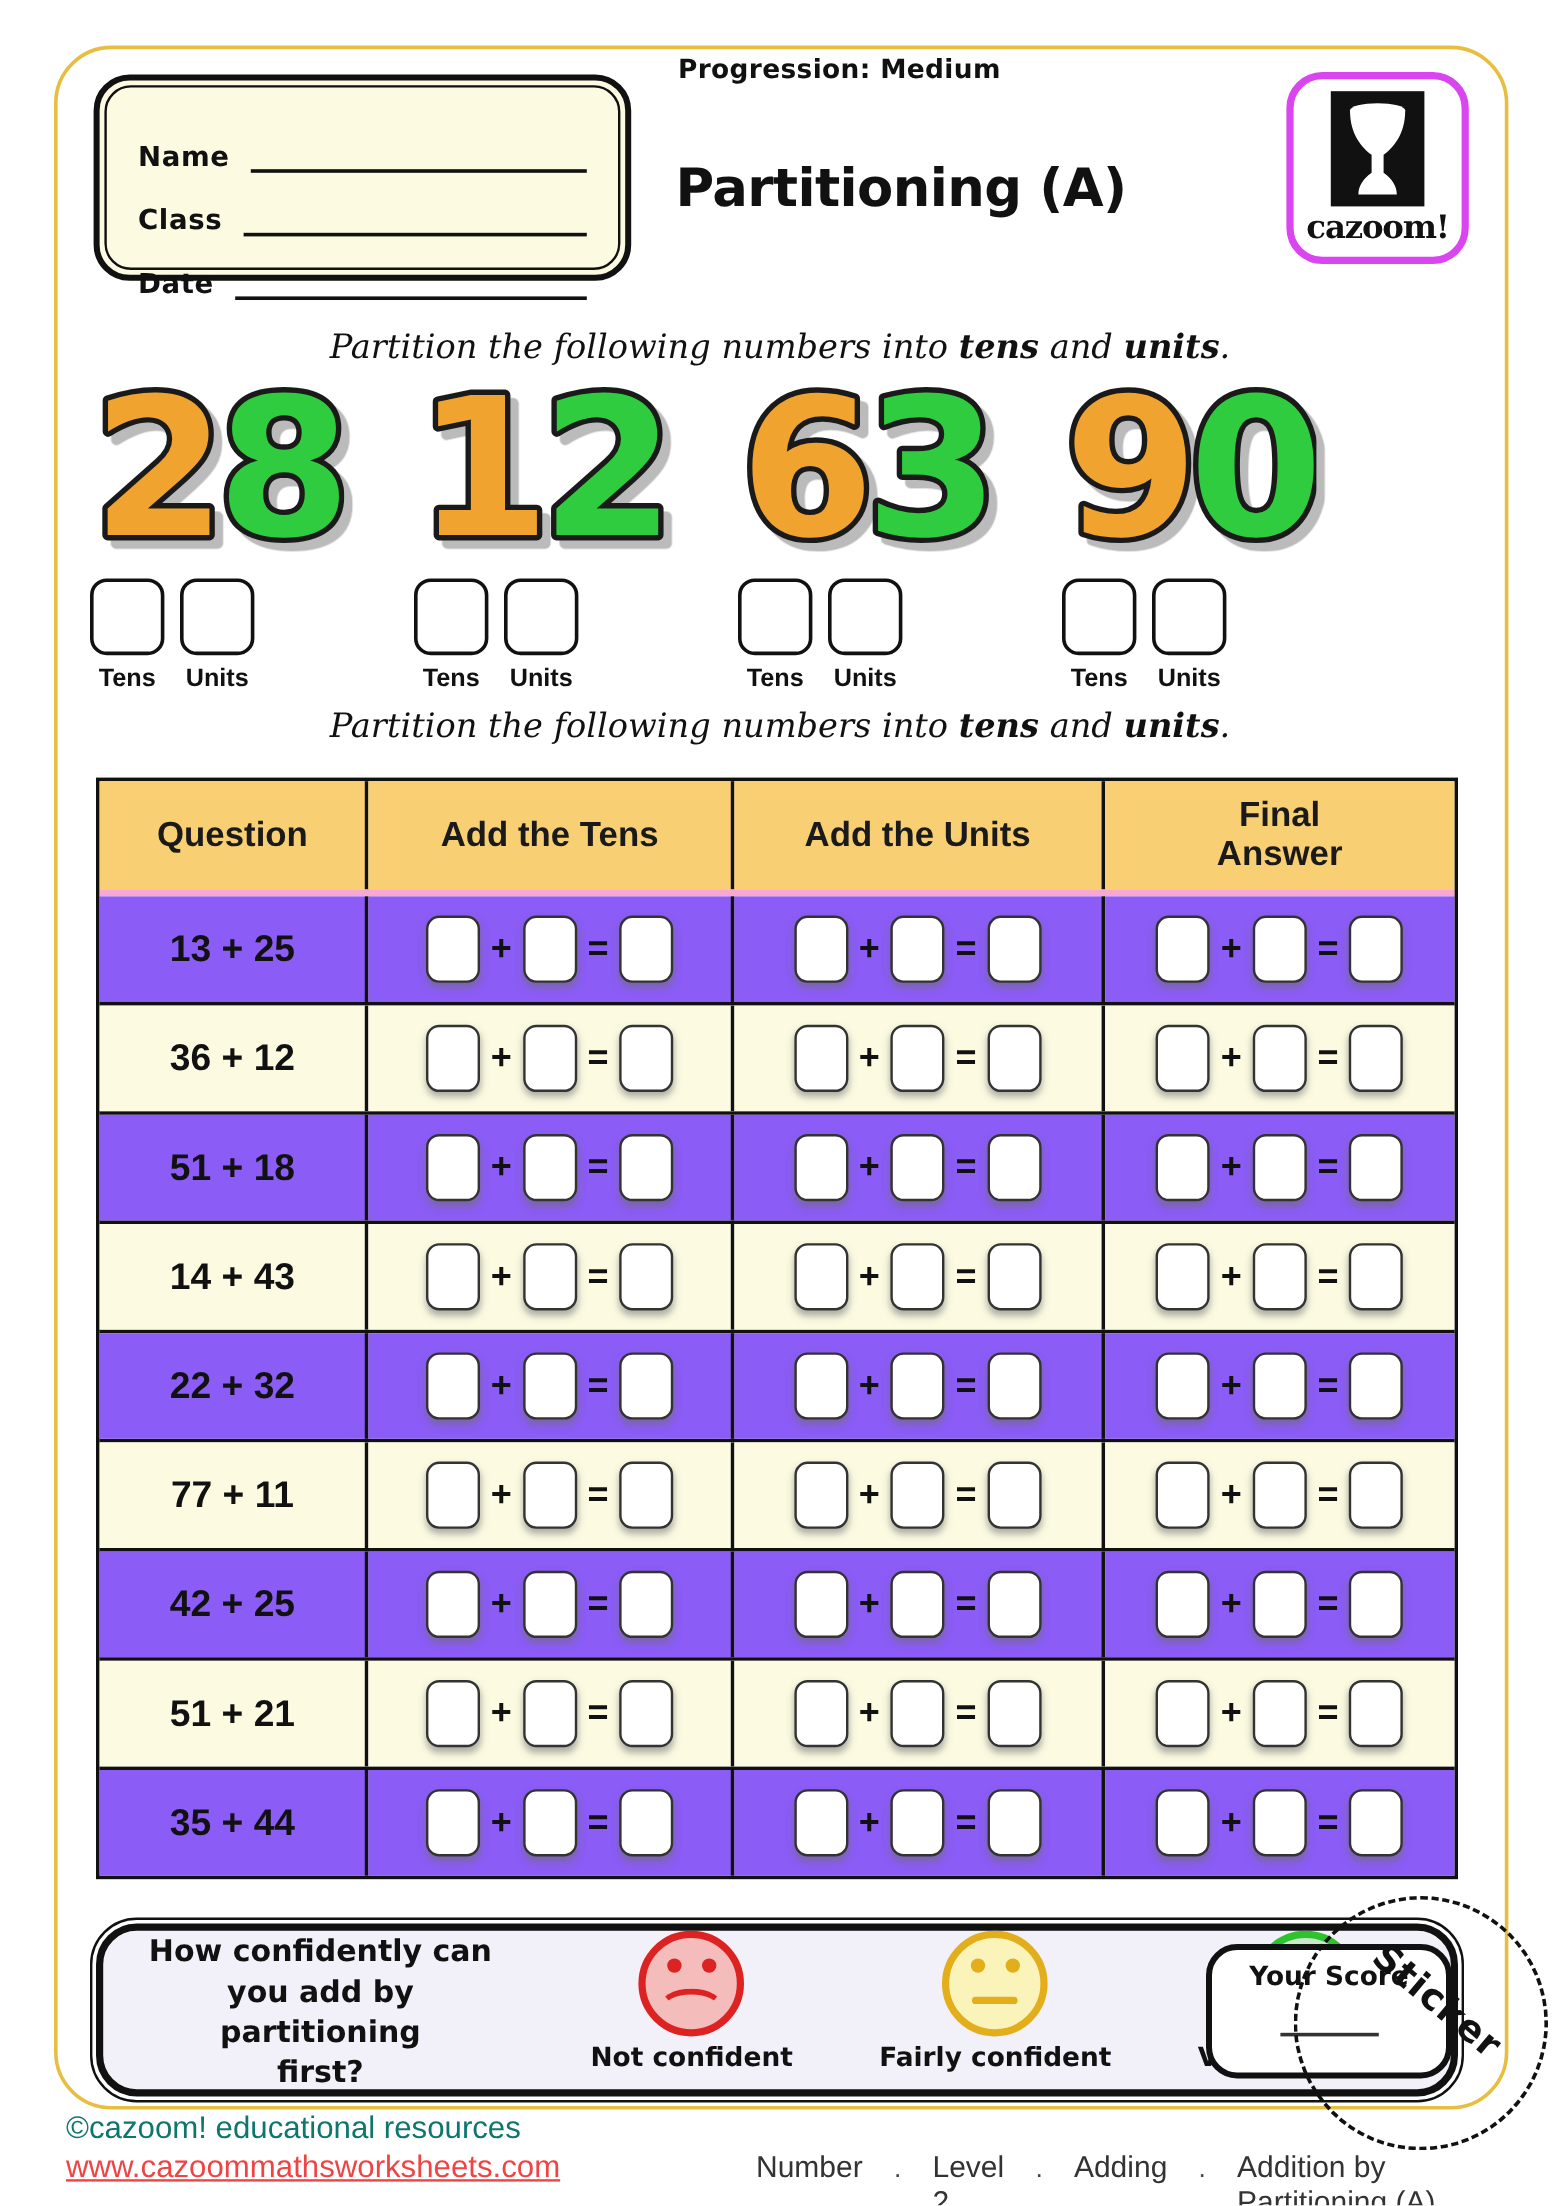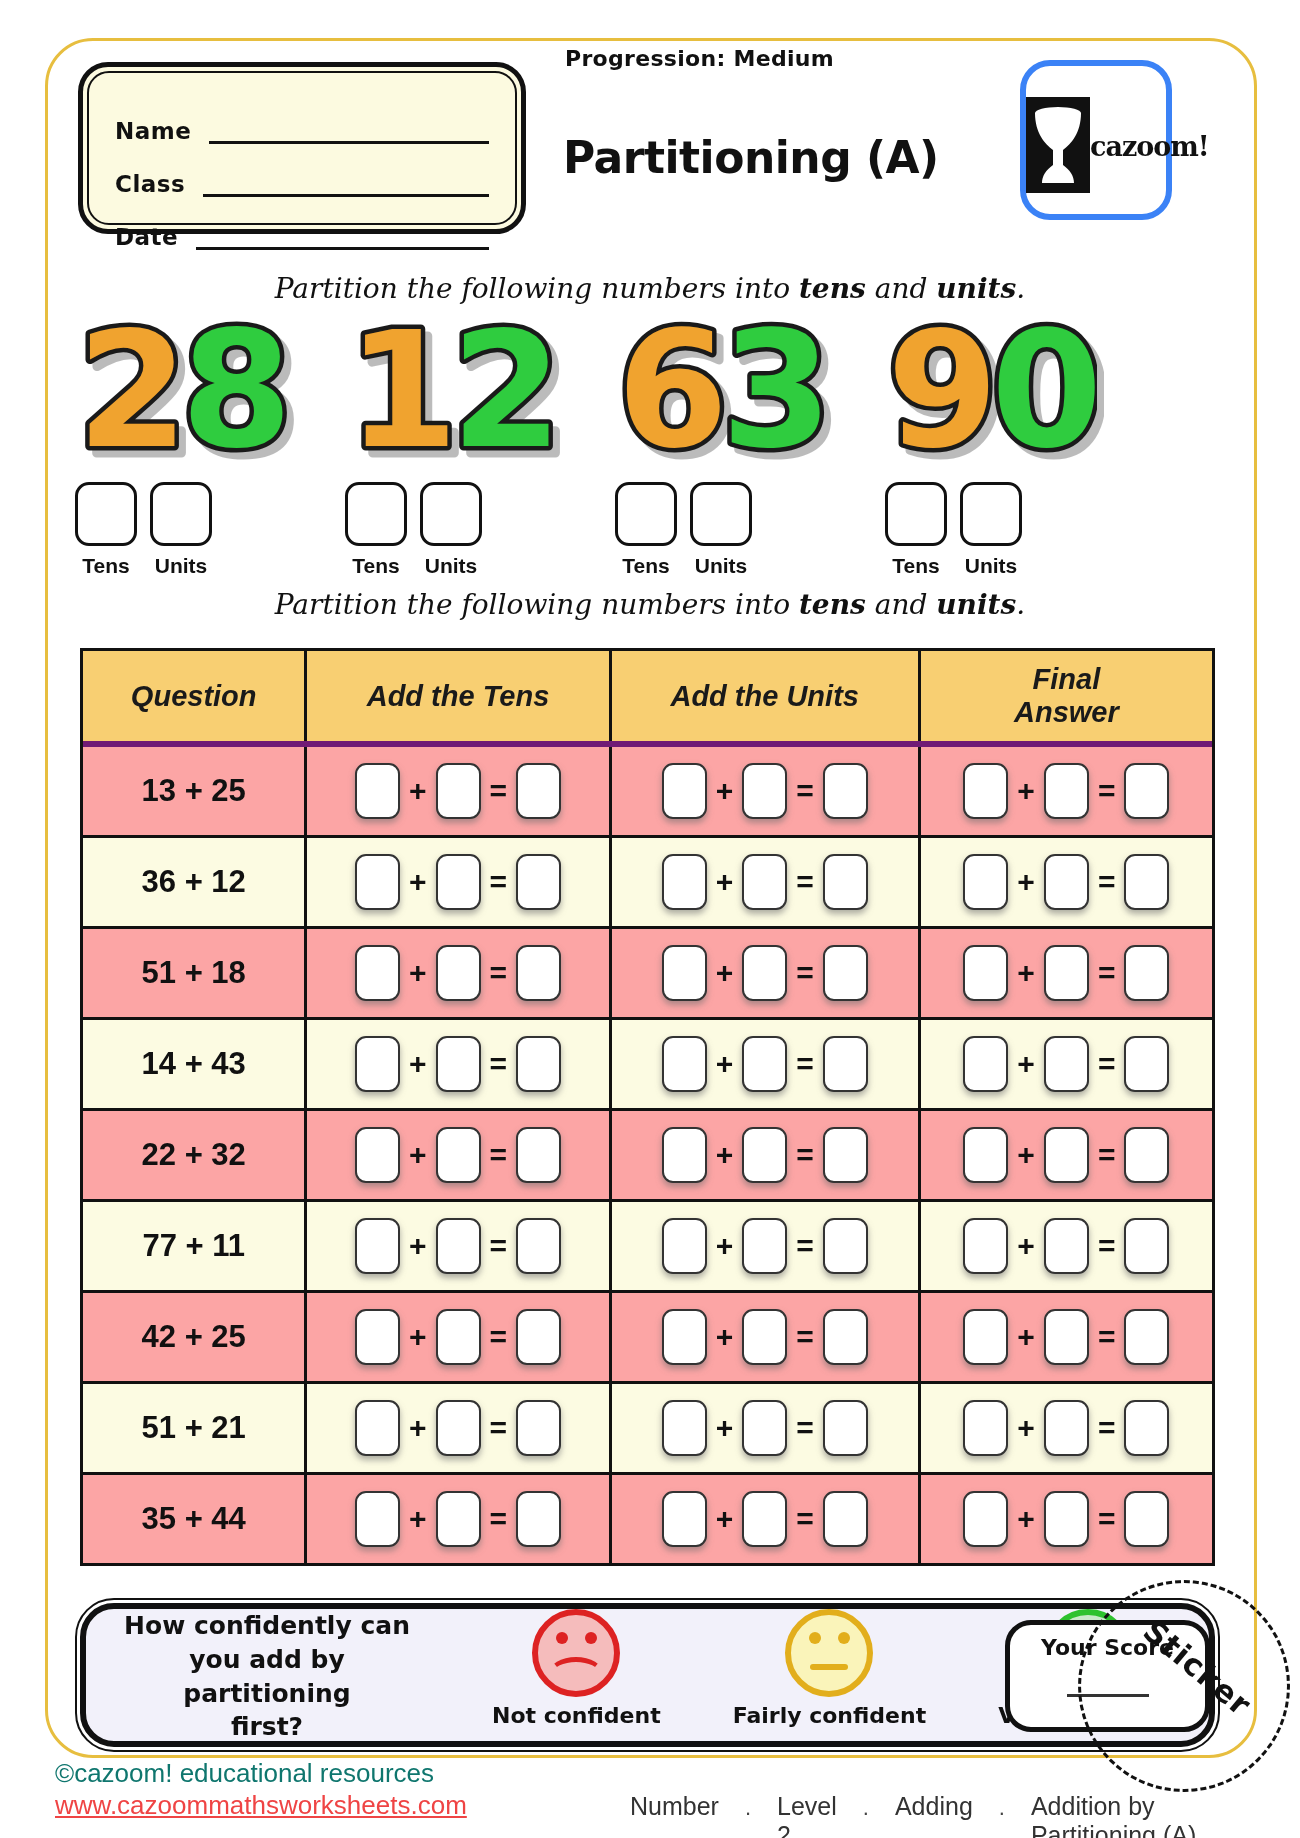--- a/index.html
+++ b/index.html
@@ -16,23 +16,23 @@
             box-sizing:border-box;padding:4px;}
   .name-box-inner{width:100%;height:100%;border:2px solid #111;border-radius:22px;
             box-sizing:border-box;padding:18px 26px 12px 26px;display:flex;flex-direction:column;justify-content:space-between;}
   .nb-row{display:flex;align-items:flex-end;gap:18px;}
   .nb-label{font-weight:bold;font-size:23px;letter-spacing:0.5px;margin-top:27px;}
   .nb-line{flex:1;border-bottom:3px solid #111;height:26px;}
 
   .progression{position:absolute;left:565px;top:46px;font-size:22px;font-weight:bold;letter-spacing:0.3px;}
   .title{position:absolute;left:563px;top:74px;font-size:44px;font-weight:bold;line-height:1.28;letter-spacing:-0.5px;}
 
-  .logo{position:absolute;left:1020px;top:60px;width:152px;height:160px;
-        border:6px solid #3b82f6;border-radius:30px;background:#fff;box-sizing:border-box;
-        display:flex;flex-direction:row;align-items:center;justify-content:flex-start;padding-top:10px;}
+  .logo{position:absolute;left:1072px;top:60px;width:152px;height:160px;
+        border:6px solid #d946ef;border-radius:30px;background:#fff;box-sizing:border-box;
+        display:flex;flex-direction:column;align-items:center;justify-content:flex-start;padding-top:10px;}
   .logo-drum{width:78px;height:96px;background:#111;display:flex;align-items:center;justify-content:center;}
   .logo-text{font-family:"DejaVu Serif",serif;font-weight:bold;font-size:27px;margin-top:2px;letter-spacing:-1px;}
 
   
   .instruction{position:absolute;width:100%;text-align:center;
                font-family:"DejaVu Serif",serif;font-style:italic;font-size:28px;color:#111;}
   .instruction b{font-weight:bold;}
   .instr-1{top:272px;}
   .instr-2{top:588px;}
 
@@ -40,31 +40,31 @@
   .pn-group{position:absolute;top:296px;width:215px;}
   .pn-svg{display:block;filter:drop-shadow(7px 7px 0 rgba(170,170,170,0.8));}
   .pn-boxes{display:flex;gap:13px;margin-top:6px;}
   .pn-box{width:62px;height:64px;background:#fff;border:3px solid #111;border-radius:14px;box-sizing:border-box;}
   .pn-labels{display:flex;gap:13px;margin-top:8px;}
   .pn-label{width:62px;text-align:center;font-weight:bold;font-size:21px;font-family:"Liberation Sans",sans-serif;}
 
   
   .qtable{position:absolute;left:80px;top:648px;width:1135px;border:3px solid #111;
           box-sizing:border-box;background:#fff;}
-  .t-header{display:flex;border-bottom:6px solid #701a75;font-style:italic;}
+  .t-header{display:flex;border-bottom:6px solid #f9a8d4;}
   .t-hcell{background:#F8CF72;border-right:3px solid #111;box-sizing:border-box;
            display:flex;flex-direction:column;align-items:center;justify-content:center;
            height:90px;font-weight:bold;font-size:29px;font-family:"Liberation Sans",sans-serif;color:#1a1a1a;}
   .t-hcell:last-child{border-right:none;}
   .t-row{display:flex;border-bottom:3px solid #111;}
   .t-row:last-child{border-bottom:none;}
   .t-cell{border-right:3px solid #111;box-sizing:border-box;height:88px;
           display:flex;align-items:center;justify-content:center;gap:9px;}
   .t-cell:last-child{border-right:none;}
-  .row-odd .t-cell{background:#fca5a5;}
+  .row-odd .t-cell{background:#8b5cf6;}
   .row-even .t-cell{background:#FCFBE2;}
   .q-text{font-weight:bold;font-size:31px;font-family:"Liberation Sans",sans-serif;color:#111;}
   .ans-box{width:45px;height:56px;background:#fff;border:2px solid #333;border-radius:11px;
            box-sizing:border-box;box-shadow:0 4px 6px rgba(110,110,110,0.55);}
   .op{font-weight:bold;font-size:30px;font-family:"Liberation Sans",sans-serif;}
 
   .c0{width:225px;} .c1{width:305px;} .c2{width:310px;} .c3{width:292px;}
 
   
   .conf-box{position:absolute;left:80px;top:1603px;width:1135px;height:144px;

